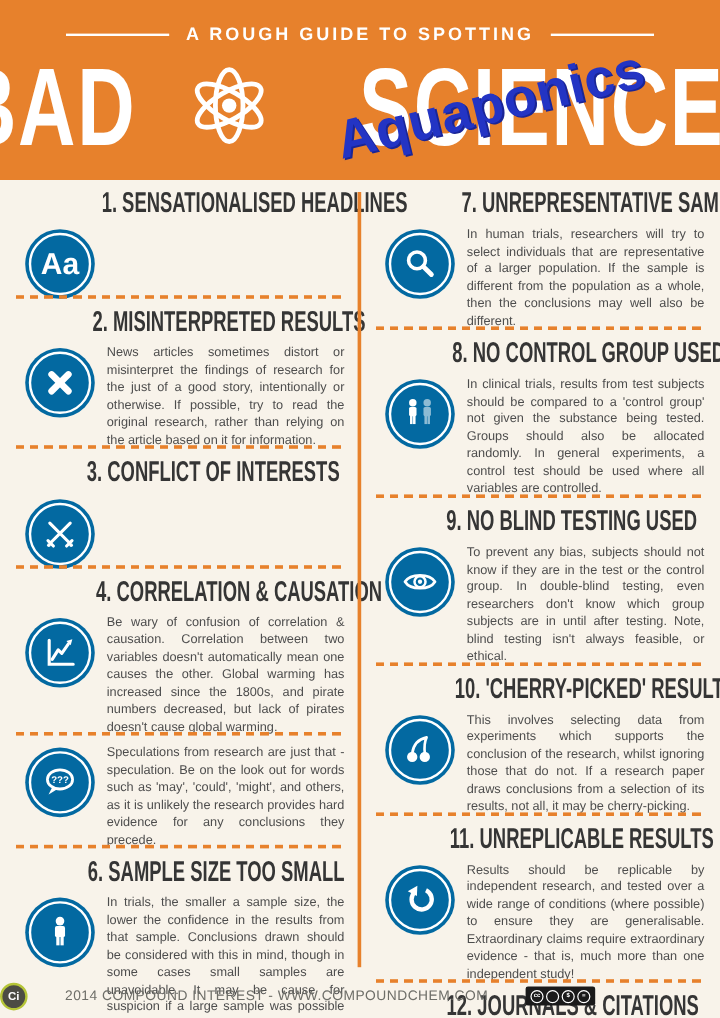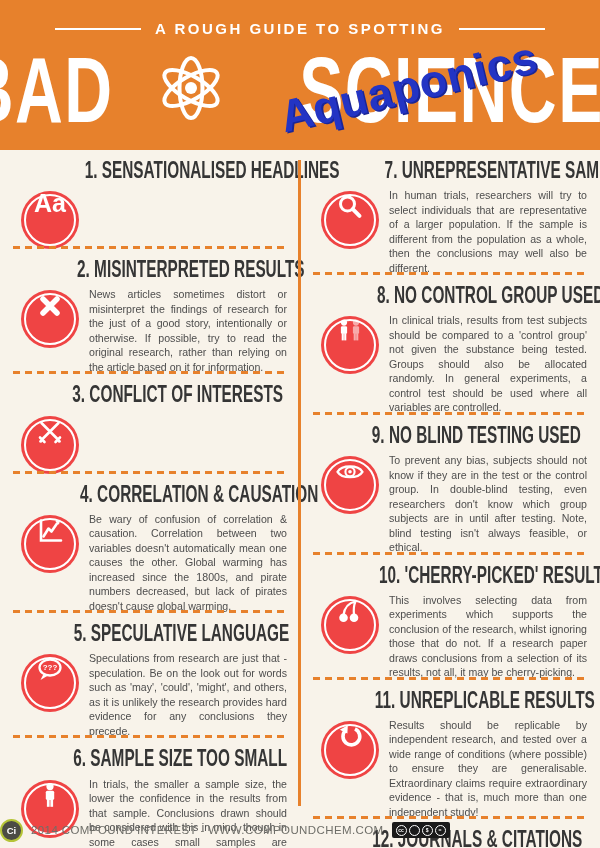--- a/index.html
+++ b/index.html
@@ -53,36 +53,36 @@
     background-image:repeating-linear-gradient(90deg,#e7812c 0 7px,transparent 7px 12px);
   }
   .sec-title{
     margin:0 0 6px 0;text-align:center;white-space:nowrap;
     font-size:24px;line-height:1.05;color:#353535;font-weight:bold;
   }
   .sec-title .cond{display:inline-block;transform:scaleX(0.64);transform-origin:center;letter-spacing:0px;}
   .sec-body{display:flex;align-items:flex-start;gap:10px;padding-left:8px;}
   .icon-circle{
     flex:none;width:58px;height:58px;border-radius:50%;
-    background:#ef4444;position:relative;margin-top:3px;
-    display:flex;justify-content:center;
+    background:#0369a1;position:relative;margin-top:3px;
+    display:flex;align-items:center;justify-content:center;
   }
   .icon-circle::after{
     content:"";position:absolute;inset:3px;border:2px solid #fff;border-radius:50%;
   }
   .icon-circle svg{display:block;}
   .aa-glyph{color:#fff;font-size:25px;font-weight:600;line-height:1;}
   .sec-text{
     margin:0;flex:1;font-size:10.6px;line-height:1.37;color:#4d4d4d;
     text-align:justify;
   }
   
   .footer{
     position:absolute;left:0;bottom:0;width:496px;height:36px;
-    display:flex;align-items:center;justify-content:flex-start;gap:8px;
+    display:flex;align-items:center;justify-content:space-between;gap:8px;
   }
   .ci-logo{
     width:19px;height:19px;border-radius:50%;background:#4c4c44;
     border:2px solid #b5c437;color:#fff;font-size:9.5px;font-weight:bold;
     display:flex;align-items:center;justify-content:center;flex:none;
   }
   .footer-text{font-size:11.5px;color:#6e6e68;letter-spacing:0.4px;white-space:nowrap;}
   .cc-badge{
     background:#1a1a1a;border-radius:2px;padding:2px 4px;height:12px;
     display:flex;align-items:center;gap:2px;flex:none;
@@ -168,21 +168,20 @@
               <path d="M7 5.5 V25.5 H27" stroke="#fff" stroke-width="2.6" fill="none" stroke-linecap="round"></path>
               <path d="M9.5 21.5 L14.5 13.5 L17.5 16.5 L23 8.5" stroke="#fff" stroke-width="2.6" fill="none" stroke-linecap="round" stroke-linejoin="round"></path>
               <polygon points="21.3,6.2 26.3,4.8 24.9,9.8" fill="#fff"></polygon>
             </svg>
           </div>
       <p class="sec-text">Be wary of confusion of correlation &amp; causation. Correlation between two variables doesn't automatically mean one causes the other. Global warming has increased since the 1800s, and pirate numbers decreased, but lack of pirates doesn't cause global warming.</p>
     </div>
   </section>
 
   <section class="sec dashed">
-    <h2 class="sec-title"><span class="cond">5. SPECULATIVE LANGUAGE</span></h2>
     <div class="sec-body">
       <div class="icon-circle">
             <svg width="32" height="32" viewBox="0 0 32 32">
               <ellipse cx="16" cy="13.5" rx="10.5" ry="8" stroke="#fff" stroke-width="2.3" fill="none"></ellipse>
               <path d="M9.5 20 L6.5 26 L14 21.5 Z" fill="#fff"></path>
               <text x="16" y="16.3" font-size="8" font-weight="bold" fill="#fff" text-anchor="middle" font-family="Liberation Sans, sans-serif">???</text>
             </svg>
           </div>
       <p class="sec-text">Speculations from research are just that - speculation. Be on the look out for words such as 'may', 'could', 'might', and others, as it is unlikely the research provides hard evidence for any conclusions they precede.</p>
     </div>

